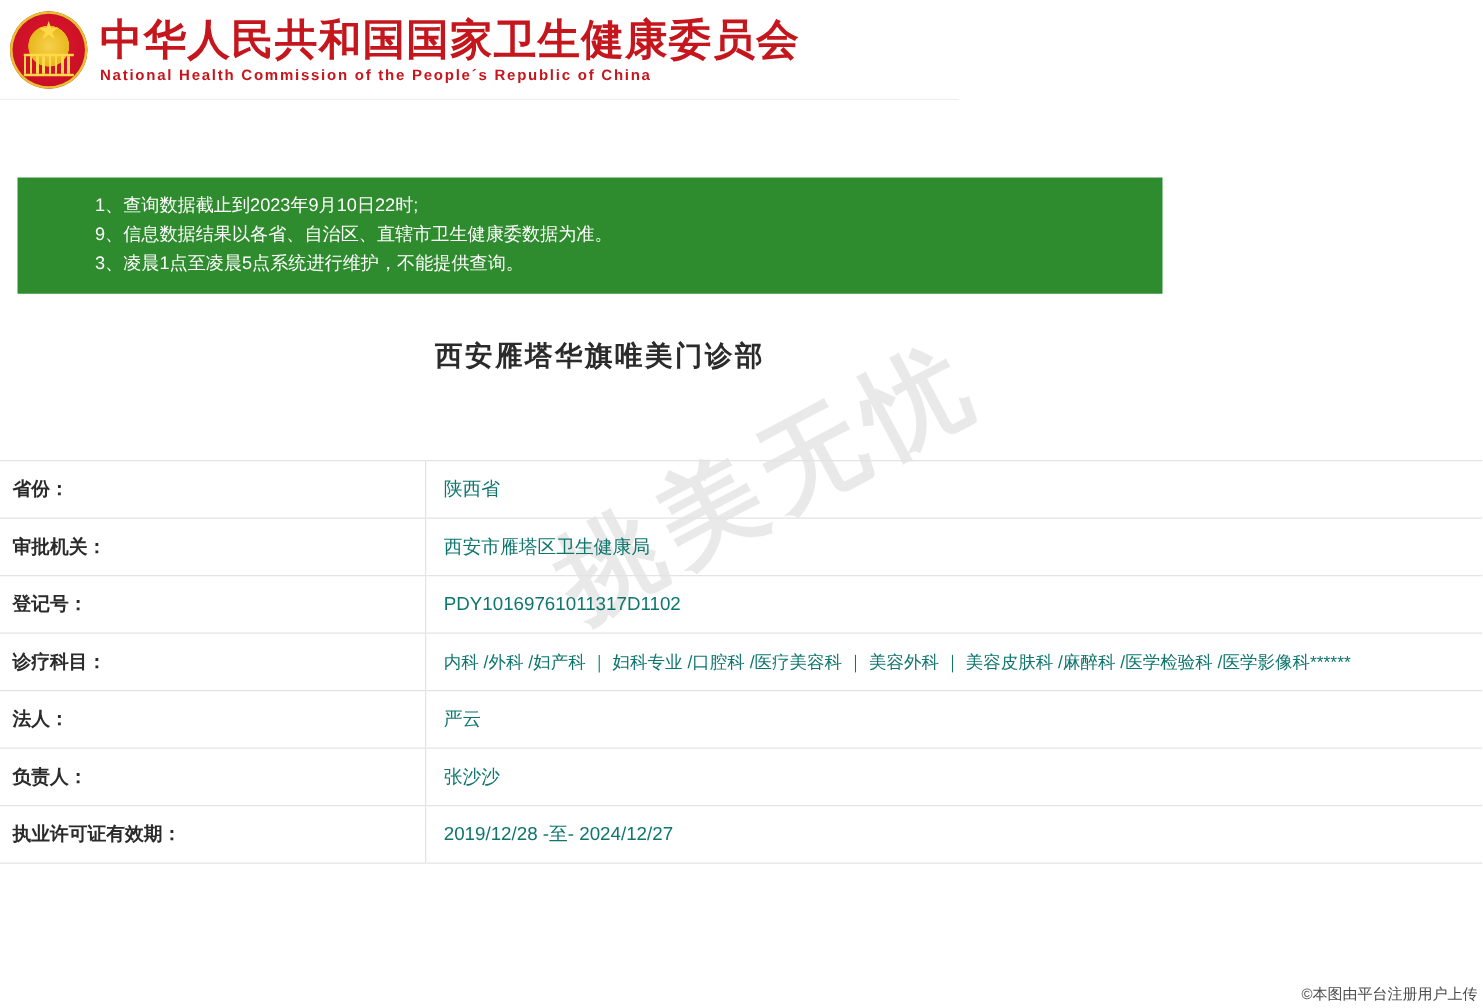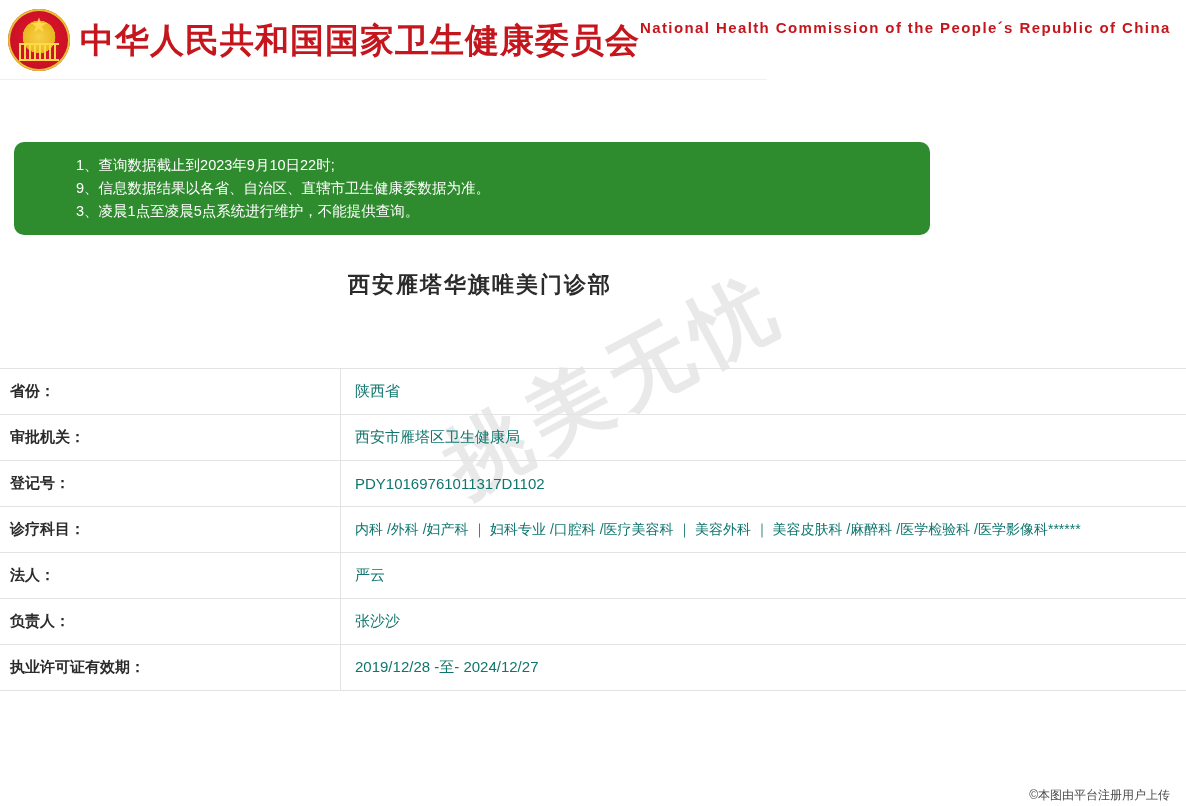--- a/index.html
+++ b/index.html
@@ -52,51 +52,51 @@
     left: 11px;
     right: 11px;
     bottom: 10px;
     height: 14px;
     background: repeating-linear-gradient(90deg, #ffd94a 0 2px, transparent 2px 5px);
     border-top: 2px solid #ffd94a;
     border-bottom: 2px solid #ffd94a;
   }
   .header-titles {
     display: flex;
-    flex-direction: row;
+    flex-direction: column;
     justify-content: center;
   }
   .header-cn {
     color: #c4161c;
     font-size: 34px;
     font-weight: bold;
     letter-spacing: 1px;
     line-height: 40px;
     white-space: nowrap;
   }
   .header-en {
     color: #c4161c;
-    font-size: 15px;
+    font-size: 12px;
     font-weight: bold;
     letter-spacing: 1.4px;
     line-height: 16px;
     white-space: nowrap;
   }
 
   
   .notice {
     position: absolute;
     left: 14px;
     top: 142px;
     width: 916px;
     box-sizing: border-box;
     background: #2e8b2e;
     color: #ffffff;
     padding: 12px 0 12px 0;
-    border-radius: 10px;
+    border-radius: 0;
   }
   .notice-line {
     font-size: 14.5px;
     line-height: 23px;
     padding-left: 62px;
     white-space: nowrap;
   }
 
   
   .clinic-title {
@@ -158,21 +158,21 @@
     font-size: 82px;
     font-weight: bold;
     color: rgba(120,120,120,0.16);
     letter-spacing: 10px;
     pointer-events: none;
     user-select: none;
     white-space: nowrap;
   }
   .footer-watermark {
     position: absolute;
-    right: 16px;
+    right: 4px;
     bottom: 2px;
     font-size: 12px;
     color: #4a4a4a;
     background: transparent;
     white-space: nowrap;
     text-align: right;
   }
 </style>
 </head>
 <body>

